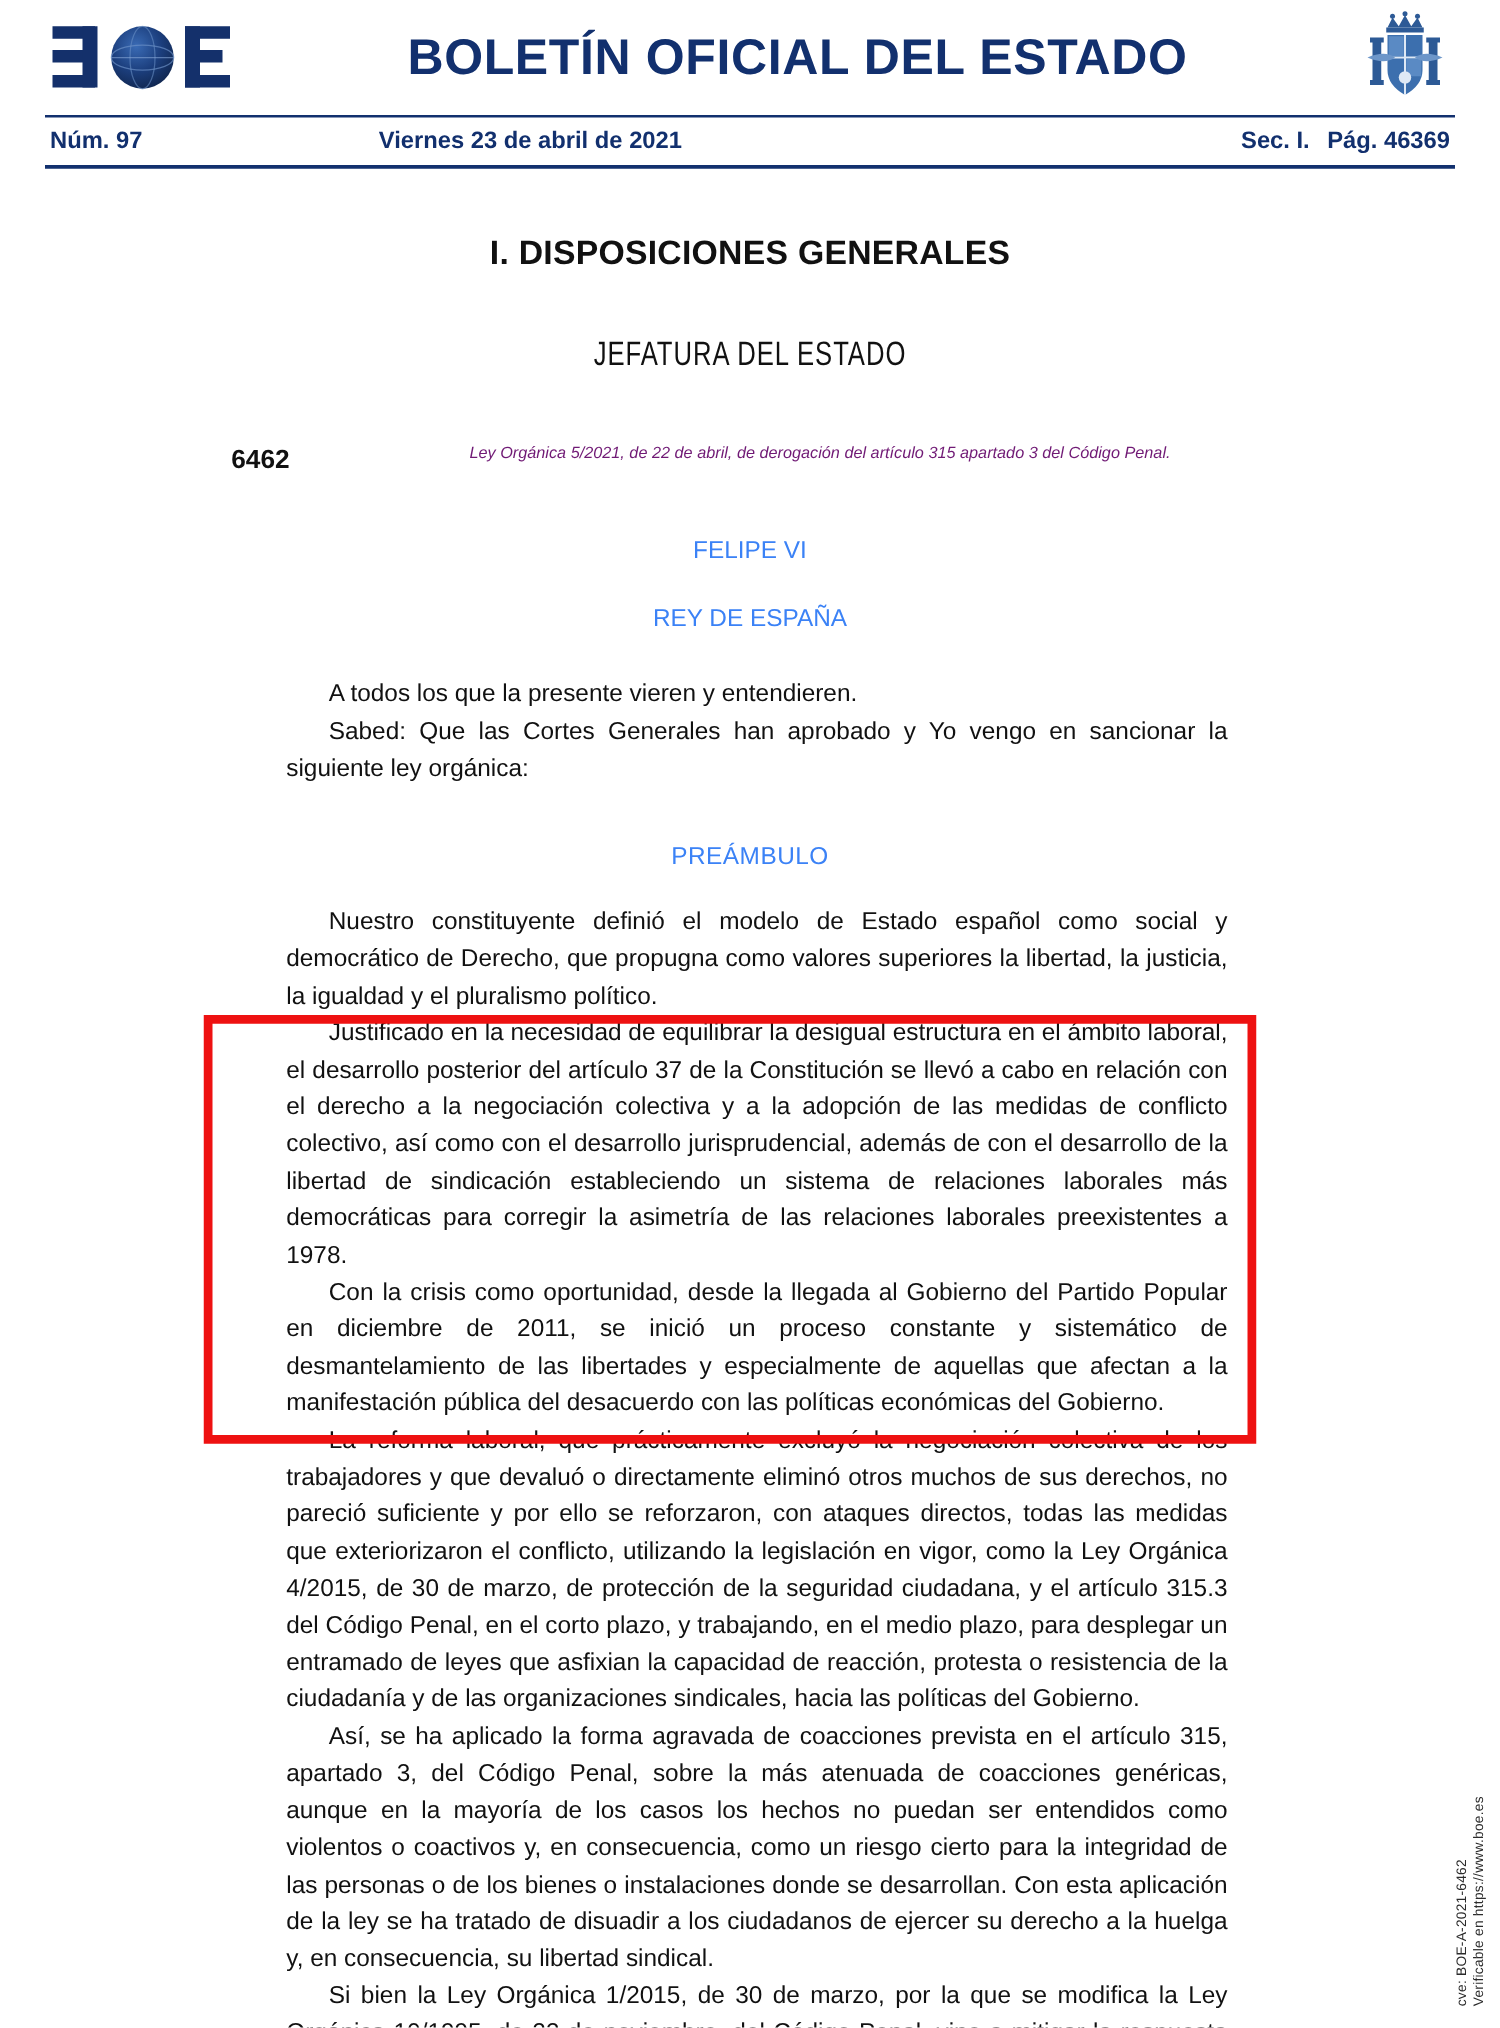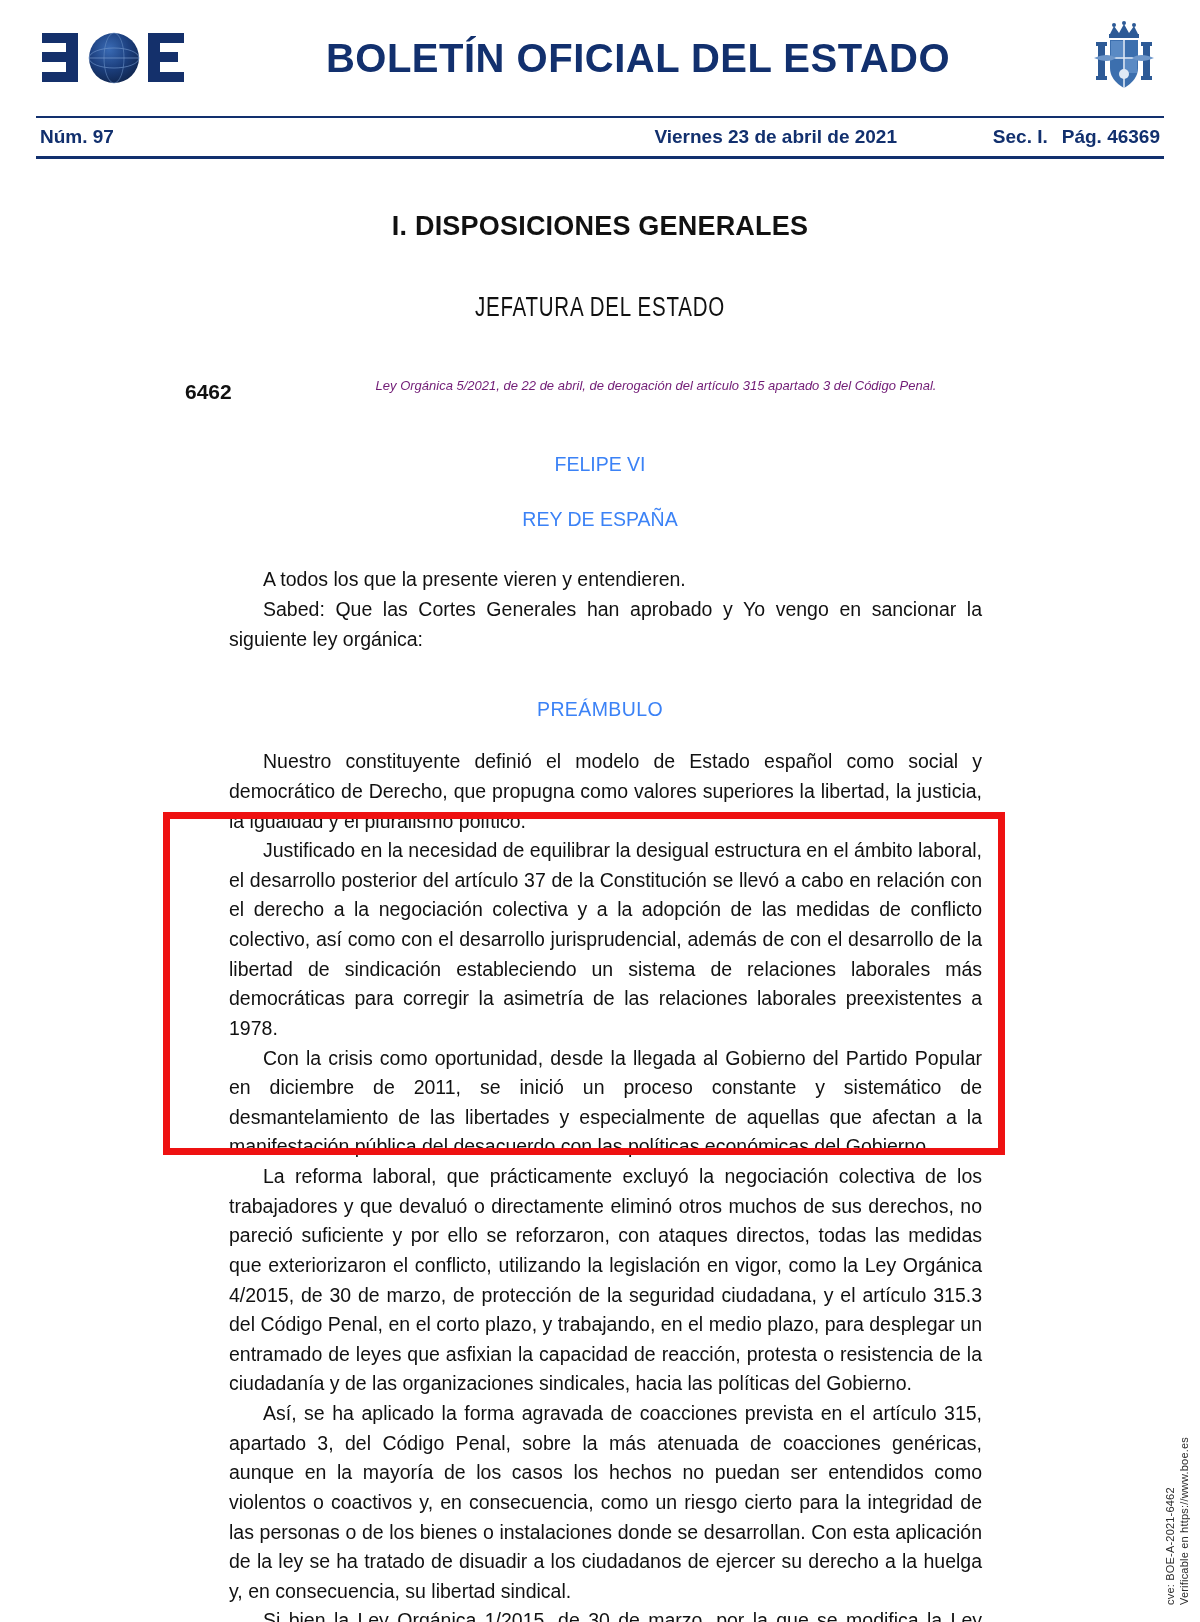--- a/index.html
+++ b/index.html
@@ -14,21 +14,21 @@
     position: relative;
     font-family: "Liberation Sans", sans-serif;
     color: #0d0d0d;
     overflow: hidden;
   }
 
   
   .masthead {
     position: relative;
     height: 92px;
-    padding: 12px 40px;
+    padding: 0 40px;
     display: flex;
     align-items: center;
     justify-content: space-between;
   }
   .boe-logo {
     width: 148px;
     height: 56px;
     flex: 0 0 auto;
     display: block;
   }
@@ -60,21 +60,21 @@
     align-items: baseline;
     justify-content: space-between;
     margin: 0 36px;
     padding: 8px 4px 8px 4px;
     font-size: 19px;
     font-weight: bold;
     color: #12306e;
     gap: 33px;
   }
   .meta-num { width: 230px; text-align: left; }
-  .meta-date { flex: 1 1 auto; text-align: right; }
+  .meta-date { flex: 1 1 auto; text-align: left; }
   .meta-page { width: 230px; text-align: right; white-space: nowrap; }
   .meta-page .sec { margin-right: 14px; }
   .rule-bottom {
     height: 3px;
     background: #12306e;
     margin: 0 36px 0 36px;
   }
 
   
   .sheet {

